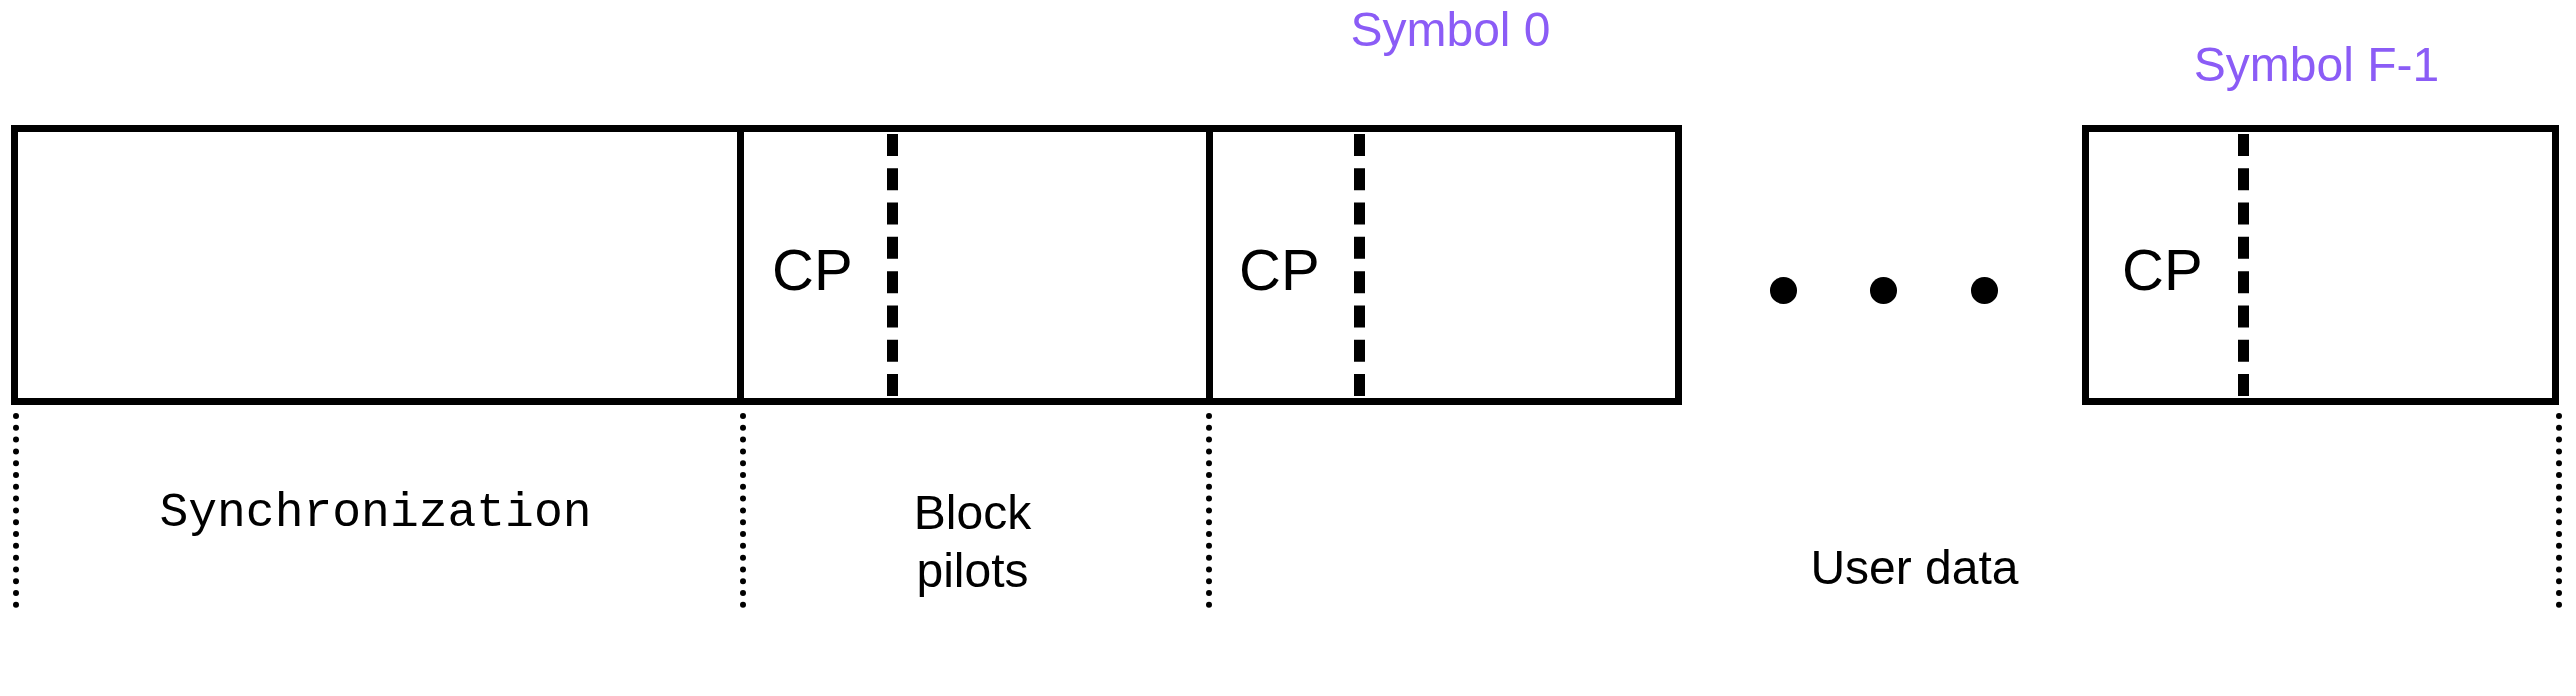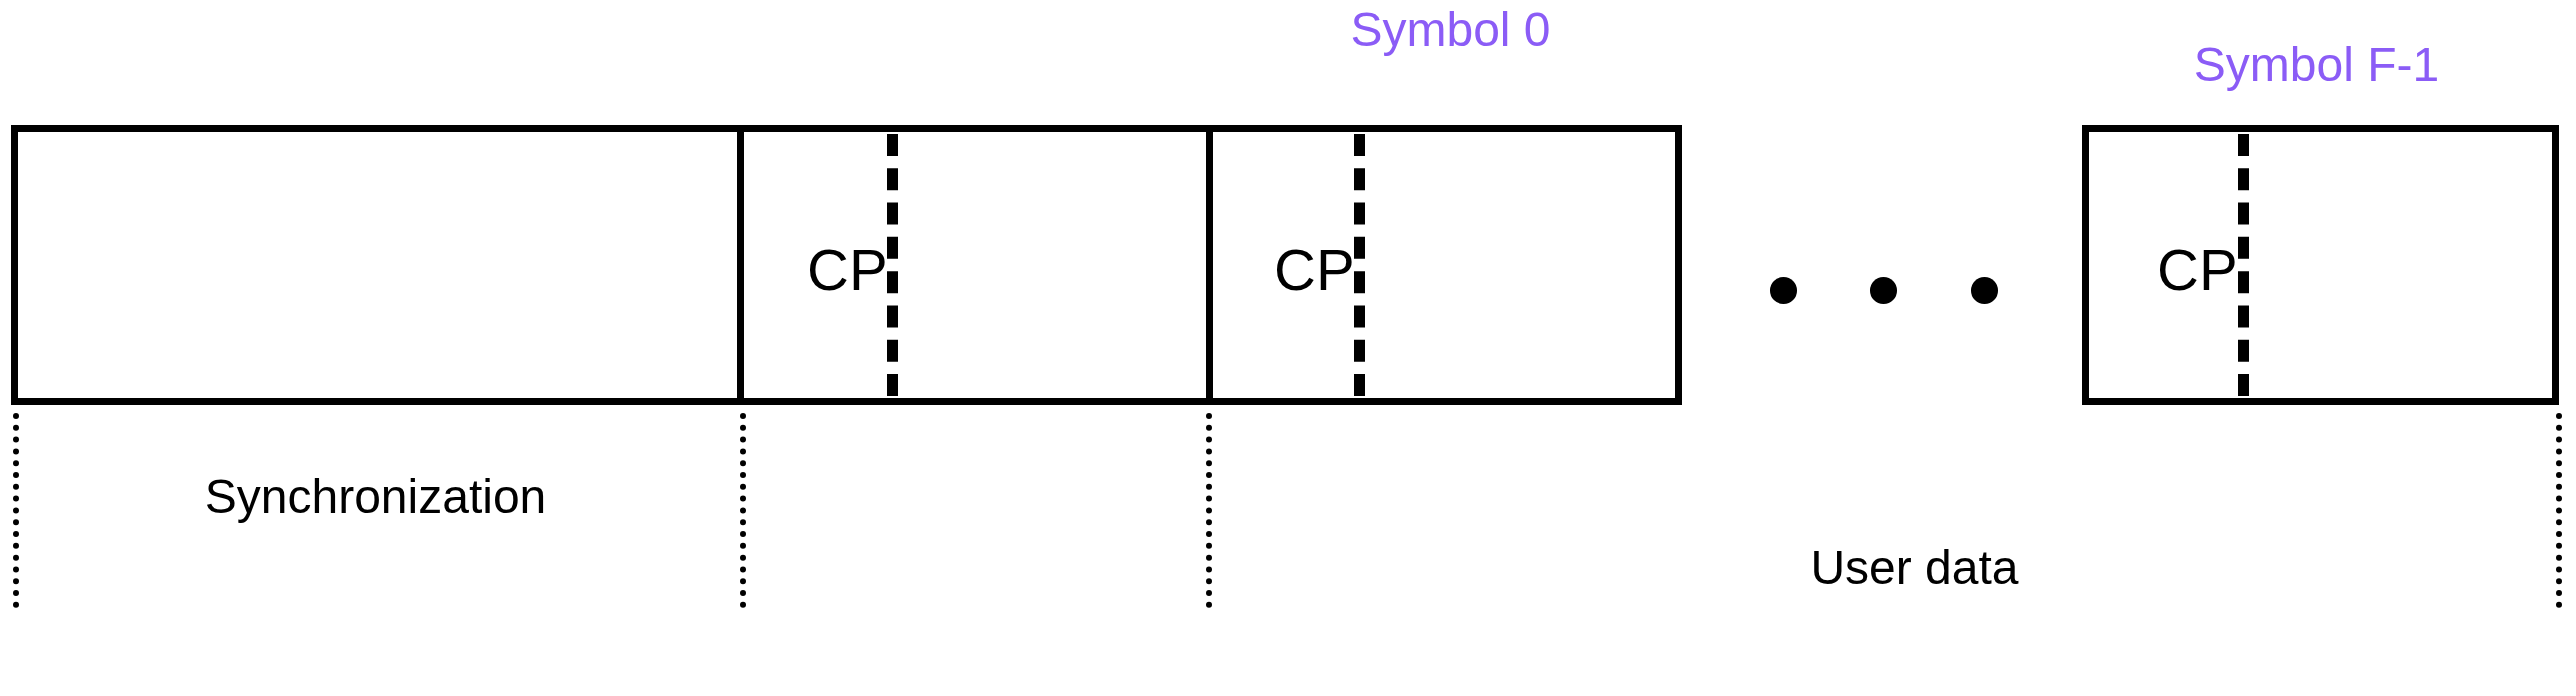--- a/index.html
+++ b/index.html
@@ -37,21 +37,20 @@
     position:absolute;
     width:0;
     border-left:11px dashed #000;
   }
   .cptext{
     position:absolute;
     font-size:58px;
     line-height:58px;
     white-space:nowrap;
     color:#000;
-    margin-left:35px;
   }
   .guide{
     position:absolute;
     width:0;
     border-left:6.3px dotted #000;
   }
   .dot{
     position:absolute;
     width:26.6px;height:26.6px;
     border-radius:50%;
@@ -83,23 +82,27 @@
 
   <div class="frame" style="left:2082px;top:125px;width:477px;height:280px;"></div>
   <div class="cptext" style="left:2122px;top:241px;">CP</div>
   <div class="cpdash" style="left:2238px;top:134px;height:262px;"></div>
 
   <div class="guide" style="left:12.5px;top:413px;height:195px;"></div>
   <div class="guide" style="left:740px;top:413px;height:195px;"></div>
   <div class="guide" style="left:1206px;top:413px;height:195px;"></div>
   <div class="guide" style="left:2556px;top:413px;height:195px;"></div>
 
-  <div class="botlabel" style="left:63px;top:468px;width:625px;">
+  <div class="botlabel" style="left:63px;top:484px;width:625px;font-family:Liberation Mono, monospace;">
     <div>Synchronization</div>
   </div>
 
+  <div class="botlabel" style="left:738px;top:484px;width:469px;">
+    <div>Block</div>
+    <div>pilots</div>
+  </div>
 
   <div class="botlabel" style="left:1602px;top:539px;width:625px;">
     <div>User data</div>
   </div>
 
 </div>
 
 
 </body></html>

